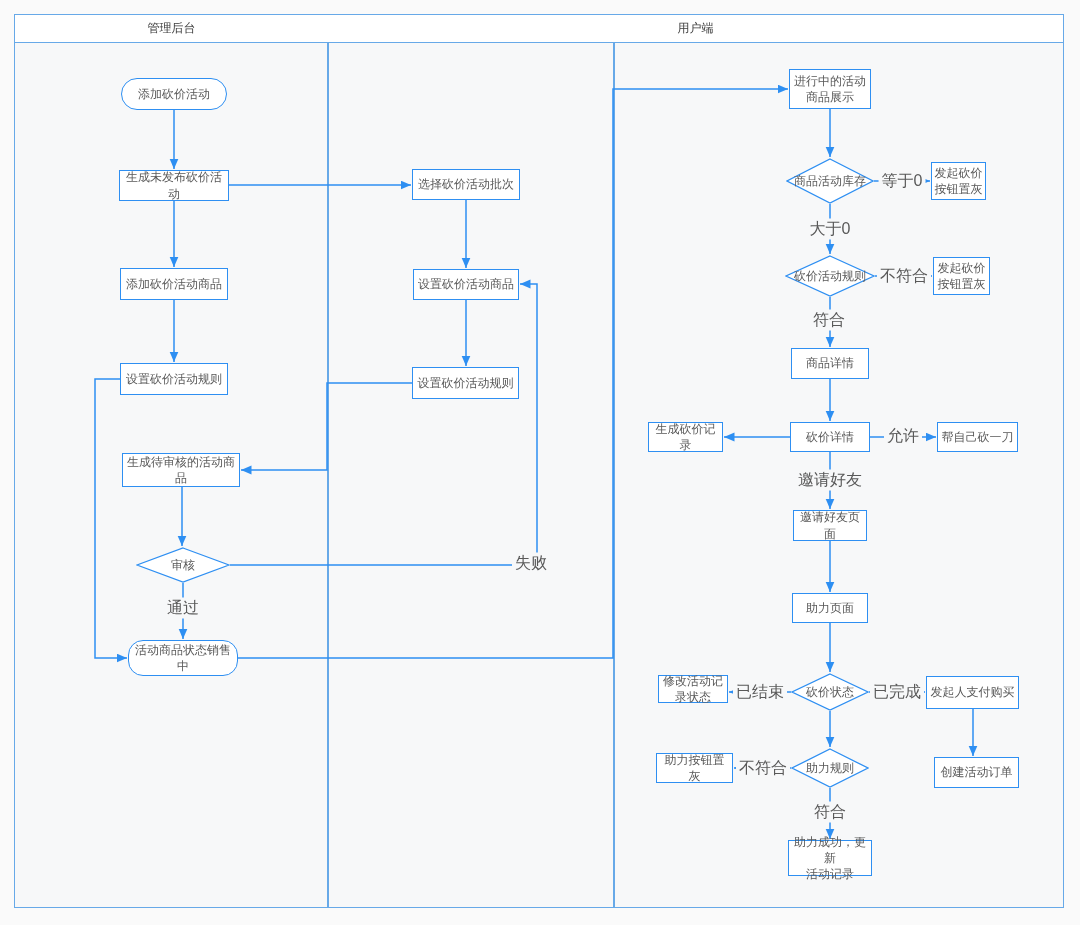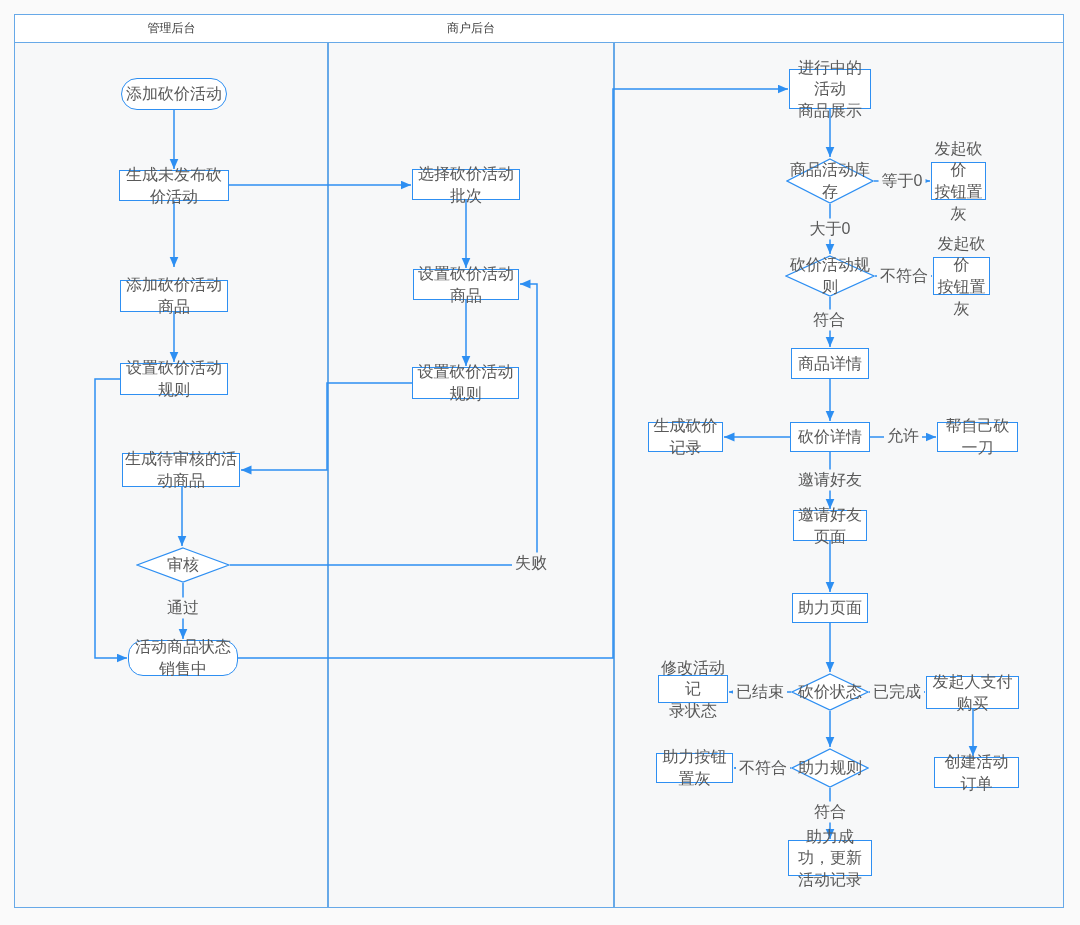--- a/index.html
+++ b/index.html
@@ -37,21 +37,21 @@
     font-size:12px;color:var(--title-text);
   }
   .lt-1{width:313px}
   .lt-2{width:286px}
   .lt-3{flex:1}
   .edges{position:absolute;left:0;top:0;z-index:1;pointer-events:none}
   .edges polyline{fill:none;stroke:var(--accent);stroke-width:1.5}
   .node{
     position:absolute;box-sizing:border-box;
     display:flex;align-items:center;justify-content:center;
-    text-align:center;font-size:16px;line-height:1.35;
+    text-align:center;font-size:12px;line-height:1.35;
     color:var(--text);white-space:pre-line;z-index:2;
   }
   .node span{position:relative;z-index:1;padding:0 2px}
   .process,.start{background:#fff;border:1px solid var(--accent)}
   .start{border-radius:16px}
   .decision{background:transparent}
   .decision svg{position:absolute;left:0;top:0}
   .decision polygon{fill:#fff;stroke:var(--accent);stroke-width:1.3}
   .edge-label{
     position:absolute;transform:translate(-50%,-50%);
@@ -61,21 +61,21 @@
 </style>
 </head>
 <body>
 
 <div class="canvas">
   <div class="frame">
     <div class="lane-sep sep-1"></div>
     <div class="lane-sep sep-2"></div>
     <div class="header-row">
       <div class="lane-title lt-1">管理后台</div>
-      <div class="lane-title lt-2">商户后台</div>
+      <div class="lane-title lt-3">用户端</div>
     </div>
   </div>
   <div id="diagram-layer">
       <svg class="edges" width="1080" height="925">
         <defs>
           <marker id="arw" markerUnits="userSpaceOnUse" markerWidth="12" markerHeight="10" refX="10.5" refY="4.5" orient="auto">
             <path d="M0,0 L10.5,4.5 L0,9 Z" fill="#2e8ff2"></path>
           </marker>
         </defs>
         <polyline points="174,110 174,169" marker-end="url(#arw)"></polyline>
@@ -103,21 +103,21 @@
         <polyline points="830,623 830,672" marker-end="url(#arw)"></polyline>
         <polyline points="791,692 729,692" marker-end="url(#arw)"></polyline>
         <polyline points="869,692 925,692" marker-end="url(#arw)"></polyline>
         <polyline points="973,709 973,756" marker-end="url(#arw)"></polyline>
         <polyline points="830,711 830,747" marker-end="url(#arw)"></polyline>
         <polyline points="791,768 734,768" marker-end="url(#arw)"></polyline>
         <polyline points="830,788 830,839" marker-end="url(#arw)"></polyline>
       </svg>
       <div class="node start" style="left: 121px; top: 78px; width: 106px; height: 32px;"><span>添加砍价活动</span></div>
       <div class="node process" style="left: 119px; top: 170px; width: 110px; height: 31px;"><span>生成未发布砍价活动</span></div>
-      <div class="node process" style="left: 120px; top: 280px; width: 108px; height: 32px; font-family: Liberation Serif, serif;"><span>添加砍价活动商品</span></div>
+      <div class="node process" style="left: 120px; top: 268px; width: 108px; height: 32px; font-family: Liberation Serif, serif;"><span>添加砍价活动商品</span></div>
       <div class="node process" style="left: 120px; top: 363px; width: 108px; height: 32px;"><span>设置砍价活动规则</span></div>
       <div class="node process" style="left: 122px; top: 453px; width: 118px; height: 34px;"><span>生成待审核的活动商品</span></div>
       <div class="node decision" style="left: 136px; top: 547px; width: 94px; height: 36px;"><svg width="94" height="36">
           <polygon points="47,1 93,18 47,35 1,18"></polygon>
         </svg><span>审核</span></div>
       <div class="node process" style="left: 128px; top: 640px; width: 110px; height: 36px; border-radius: 15px;"><span>活动商品状态销售中</span></div>
       <div class="node process" style="left: 412px; top: 169px; width: 108px; height: 31px;"><span>选择砍价活动批次</span></div>
       <div class="node process" style="left: 413px; top: 269px; width: 106px; height: 31px;"><span>设置砍价活动商品</span></div>
       <div class="node process" style="left: 412px; top: 367px; width: 107px; height: 32px;"><span>设置砍价活动规则</span></div>
       <div class="node process" style="left: 789px; top: 69px; width: 82px; height: 40px;"><span>进行中的活动

